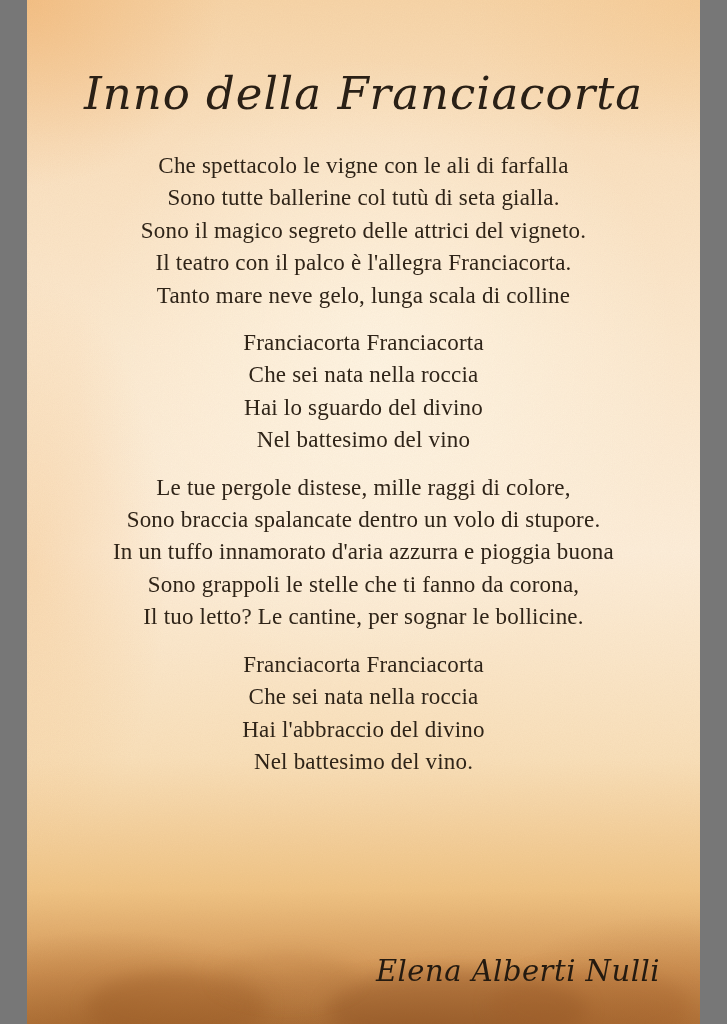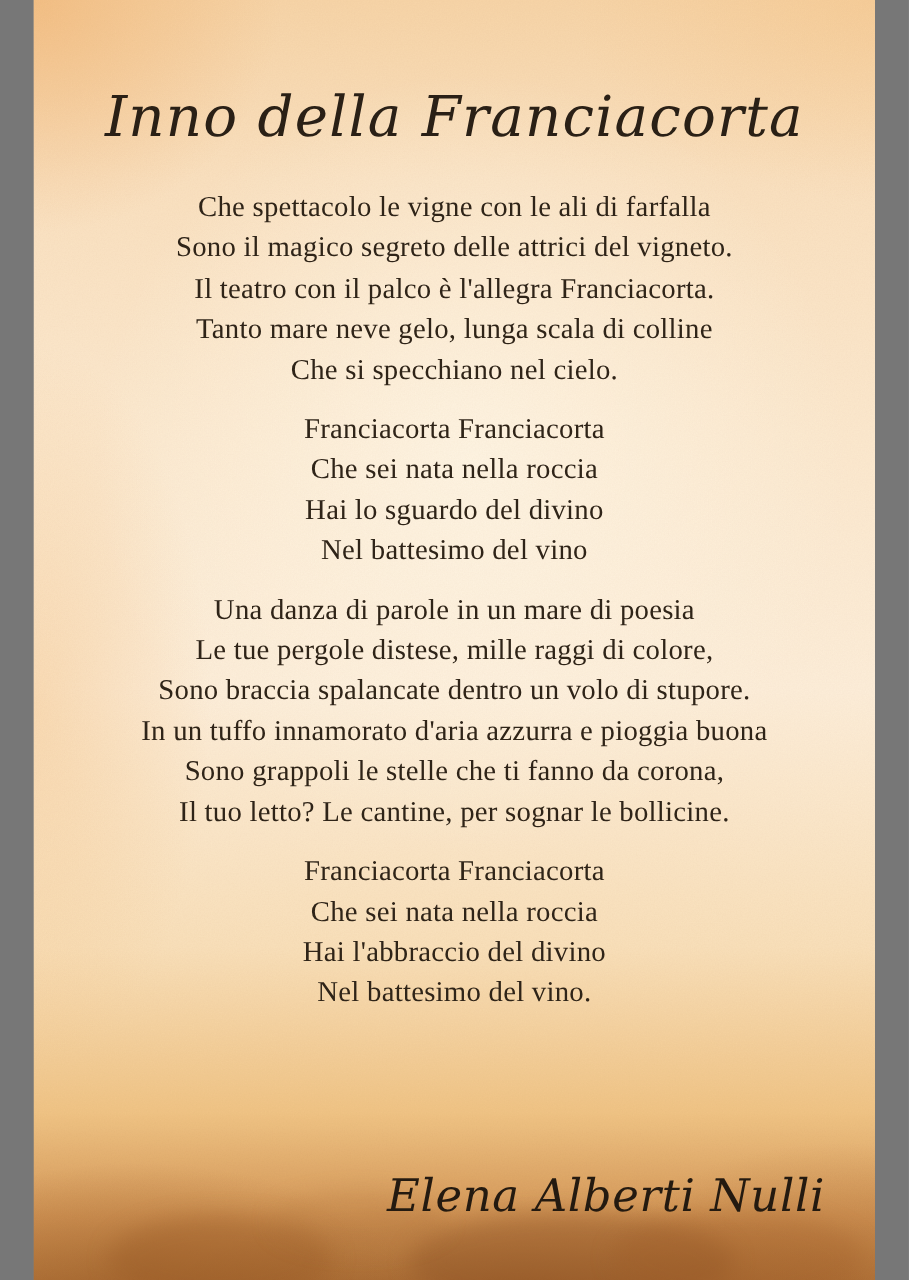--- a/index.html
+++ b/index.html
@@ -65,25 +65,25 @@
   .stanza p {
     margin: 0;
     font-size: 23px;
     line-height: 32.4px;
     letter-spacing: 0.2px;
     color: #2f2418;
   }
   .signature {
     position: absolute;
     right: 40px;
-    bottom: 46px;
+    bottom: 36px;
     z-index: 2;
     font-family: "DejaVu Serif", serif;
     font-style: italic;
-    font-size: 36px;
+    font-size: 29px;
     letter-spacing: 0.5px;
     color: #241a10;
   }
 </style>
 </head>
 <body>
 
 <div class="page">
 
   <svg class="noise" width="727" height="1024" xmlns="http://www.w3.org/2000/svg">
@@ -98,35 +98,34 @@
   <div class="blotch b2"></div>
   <div class="blotch b3"></div>
   <div class="blotch b4"></div>
 
   <div class="content">
     <h1 class="title">Inno della Franciacorta</h1>
 
     <div class="poem">
       <div class="stanza">
         <p>Che spettacolo le vigne con le ali di farfalla</p>
+        <p>Sono tutte ballerine col tutù di seta gialla.</p>
         <p>Sono il magico segreto delle attrici del vigneto.</p>
         <p>Il teatro con il palco è l'allegra Franciacorta.</p>
         <p>Tanto mare neve gelo, lunga scala di colline</p>
-        <p>Che si specchiano nel cielo.</p>
       </div>
 
       <div class="stanza">
         <p>Franciacorta Franciacorta</p>
         <p>Che sei nata nella roccia</p>
         <p>Hai lo sguardo del divino</p>
         <p>Nel battesimo del vino</p>
       </div>
 
       <div class="stanza">
-        <p>Una danza di parole in un mare di poesia</p>
         <p>Le tue pergole distese, mille raggi di colore,</p>
         <p>Sono braccia spalancate dentro un volo di stupore.</p>
         <p>In un tuffo innamorato d'aria azzurra e pioggia buona</p>
         <p>Sono grappoli le stelle che ti fanno da corona,</p>
         <p>Il tuo letto? Le cantine, per sognar le bollicine.</p>
       </div>
 
       <div class="stanza">
         <p>Franciacorta Franciacorta</p>
         <p>Che sei nata nella roccia</p>

